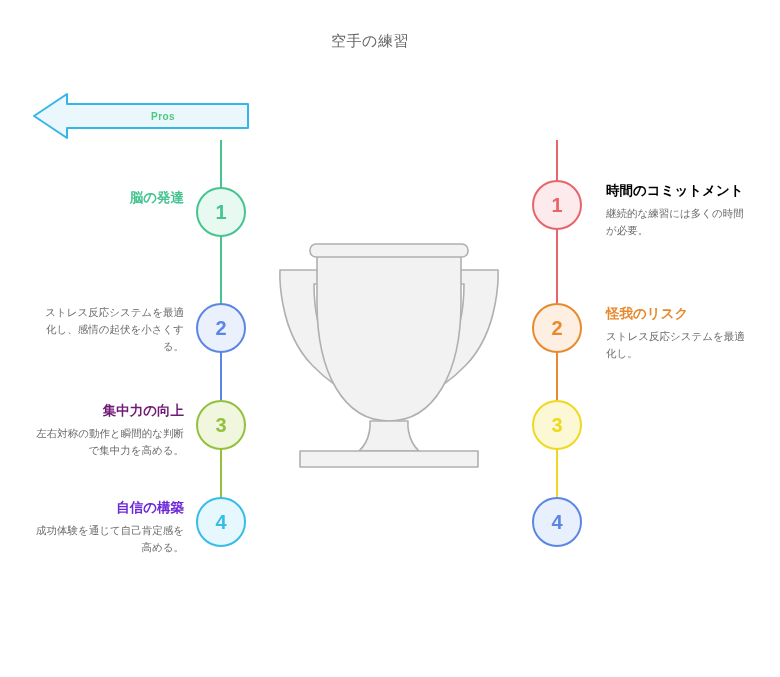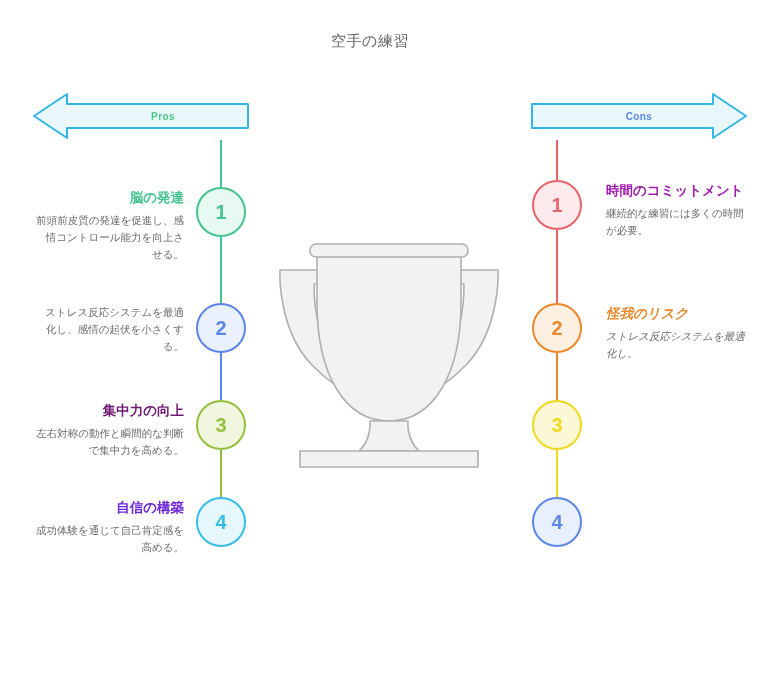--- a/index.html
+++ b/index.html
@@ -122,26 +122,20 @@
 
   <div class="title">空手の練習</div>
 
   <div class="banner" id="banner-pros">
     <svg width="218" height="48" viewBox="0 0 218 48">
       <polygon id="pros-arrow-poly" points="2,24 35,2 35,12 216,12 216,36 35,36 35,46" fill="#eaf7fd" stroke="#35b6e8" stroke-width="2" stroke-linejoin="round"></polygon>
     </svg>
     <div class="banner-label" style="color: rgb(76, 201, 127);">Pros</div>
   </div>
 
-  <div class="banner" id="banner-cons">
-    <svg width="218" height="48" viewBox="0 0 218 48">
-      <polygon id="cons-arrow-poly" points="216,24 183,2 183,12 2,12 2,36 183,36 183,46" fill="#eaf7fd" stroke="#35b6e8" stroke-width="2" stroke-linejoin="round"></polygon>
-    </svg>
-    <div class="banner-label" style="color: rgb(91, 134, 229);">Cons</div>
-  </div>
 
   <div id="trophy">
     <svg width="230" height="232" viewBox="0 0 230 232">
       <g id="trophy-g" fill="#f2f2f2" stroke="#b0b0b0" stroke-width="1.6" stroke-linejoin="round">
 
         <path d="M46,27 L6,27 C6,27 3,86 38,122 C58,143 78,152 86,155 L86,133 C78,129 64,120 55,106 C41,84 40,56 40,41 L46,41 Z"></path>
 
         <path d="M184,27 L224,27 C224,27 227,86 192,122 C172,143 152,152 144,155 L144,133 C152,129 166,120 175,106 C189,84 190,56 190,41 L184,41 Z"></path>
 
         <path d="M43,10 L187,10 L187,60 C187,130 160,178 115,178 C70,178 43,130 43,60 Z"></path>
@@ -156,21 +150,20 @@
   </div>
 
   <div id="pros-col"></div>
   <div id="cons-col"></div>
 
 <div class="spine" style="left: 220px; top: 140px; height: 51px; background: rgb(69, 196, 144);"></div>
     <div class="spine" style="left: 220px; top: 233px; height: 74px; background: rgb(69, 196, 144);"></div>
     <div class="node" style="left: 196px; top: 187px; border-color: rgb(69, 196, 144); background: rgb(231, 249, 240); color: rgb(69, 196, 144);">1</div>
     <div class="item-text pros-text" style="top: 188px;">
       <div class="item-title" style="color: rgb(69, 196, 144);">脳の発達</div>
-      <div class="item-desc">前頭前皮質の発達を促進し、感情コントロール能力を向上させる。</div>
     </div>
     <div class="spine" style="left: 220px; top: 349px; height: 55px; background: rgb(91, 134, 229);"></div>
     <div class="node" style="left: 196px; top: 303px; border-color: rgb(91, 134, 229); background: rgb(234, 241, 253); color: rgb(91, 134, 229);">2</div>
     <div class="item-text pros-text" style="top: 304px;">
       <div class="item-desc">ストレス反応システムを最適化し、感情の起伏を小さくする。</div>
     </div>
     <div class="spine" style="left: 220px; top: 446px; height: 55px; background: rgb(148, 193, 61);"></div>
     <div class="node" style="left: 196px; top: 400px; border-color: rgb(148, 193, 61); background: rgb(241, 247, 222); color: rgb(148, 193, 61);">3</div>
     <div class="item-text pros-text" style="top: 401px;">
       <div class="item-title" style="color: #701a75;">集中力の向上</div>
@@ -178,25 +171,25 @@
     </div>
     <div class="node" style="left: 196px; top: 497px; border-color: rgb(53, 189, 232); background: rgb(230, 247, 253); color: rgb(53, 189, 232);">4</div>
     <div class="item-text pros-text" style="top: 498px;">
       <div class="item-title" style="color: #6d28d9;">自信の構築</div>
       <div class="item-desc">成功体験を通じて自己肯定感を高める。</div>
     </div>
     <div class="spine" style="left: 556px; top: 140px; height: 44px; background: rgb(232, 100, 107);"></div>
     <div class="spine" style="left: 556px; top: 226px; height: 81px; background: rgb(232, 100, 107);"></div>
     <div class="node" style="left: 532px; top: 180px; border-color: rgb(232, 100, 107); background: rgb(252, 234, 236); color: rgb(232, 100, 107);">1</div>
     <div class="item-text cons-text" style="top: 181px;">
-      <div class="item-title" style="color: #a21caf;">時間のコミットメント</div>
+      <div class="item-title" style="color: #000000;">時間のコミットメント</div>
       <div class="item-desc">継続的な練習には多くの時間が必要。</div>
     </div>
     <div class="spine" style="left: 556px; top: 349px; height: 55px; background: rgb(232, 137, 46);"></div>
     <div class="node" style="left: 532px; top: 303px; border-color: rgb(232, 137, 46); background: rgb(253, 240, 226); color: rgb(232, 137, 46);">2</div>
-    <div class="item-text cons-text" style="top: 304px; font-style: italic;">
+    <div class="item-text cons-text" style="top: 304px;">
       <div class="item-title" style="color: rgb(232, 137, 46);">怪我のリスク</div>
       <div class="item-desc">ストレス反応システムを最適化し。</div>
     </div>
     <div class="spine" style="left: 556px; top: 446px; height: 55px; background: rgb(239, 217, 31);"></div>
     <div class="node" style="left: 532px; top: 400px; border-color: rgb(239, 217, 31); background: rgb(252, 248, 213); color: rgb(239, 217, 31);">3</div>
     <div class="node" style="left: 532px; top: 497px; border-color: rgb(91, 134, 229); background: rgb(233, 240, 253); color: rgb(91, 134, 229);">4</div>
   </div>
 
 </body></html>

